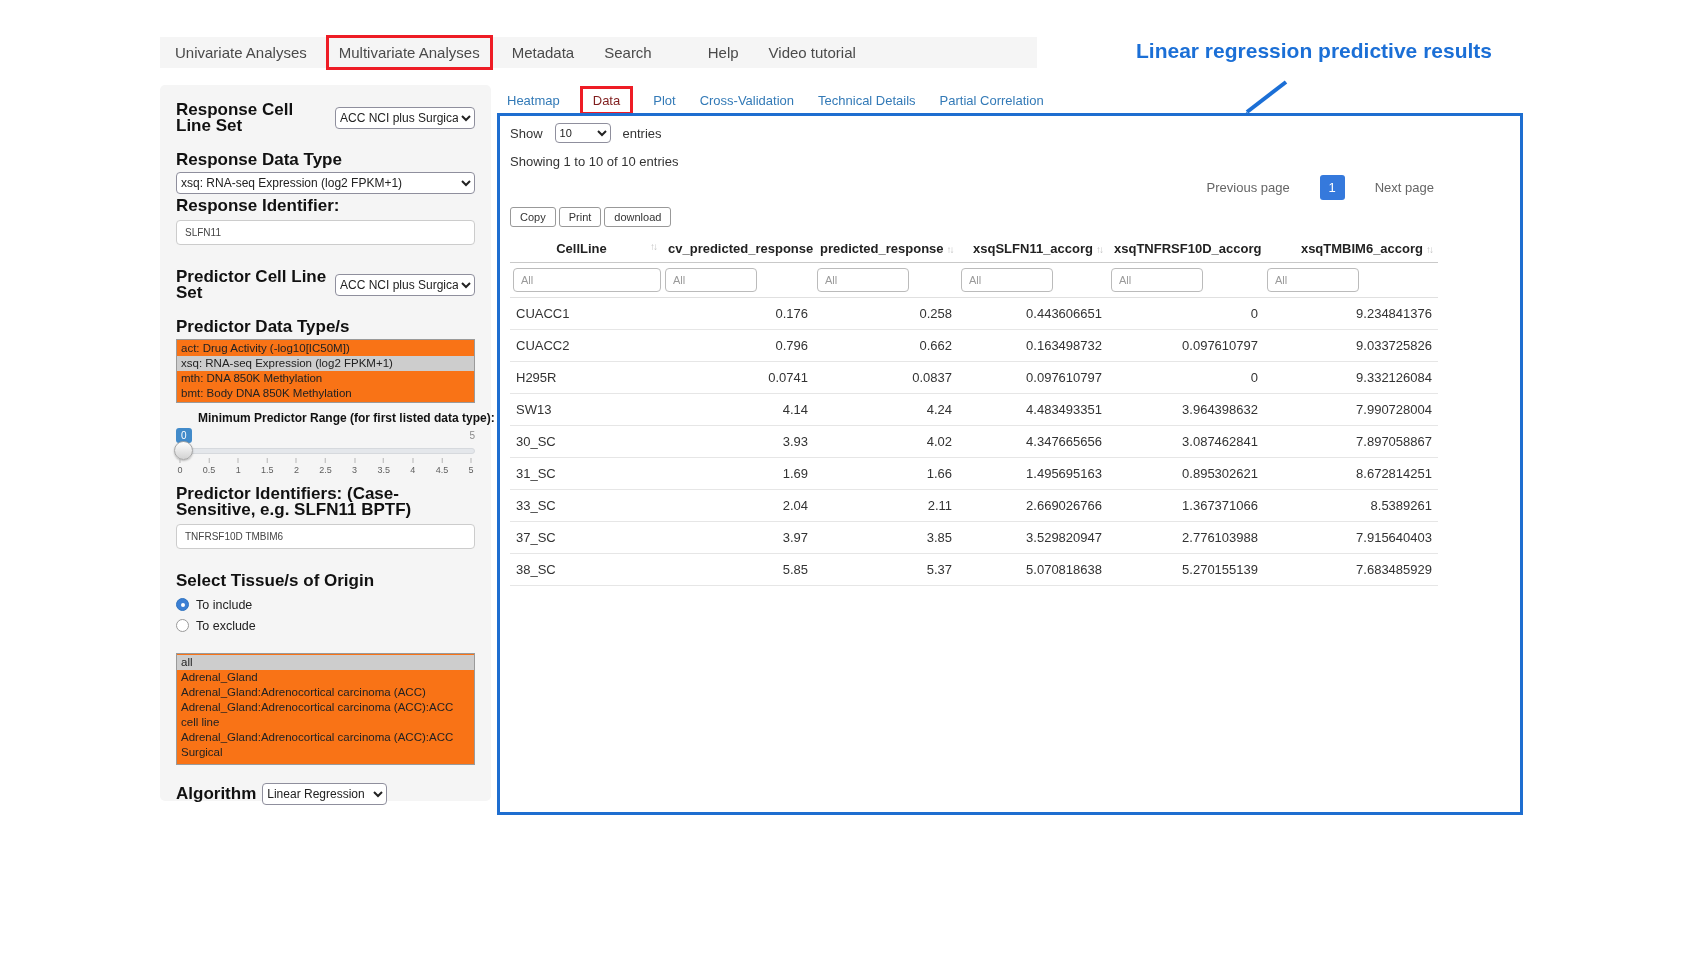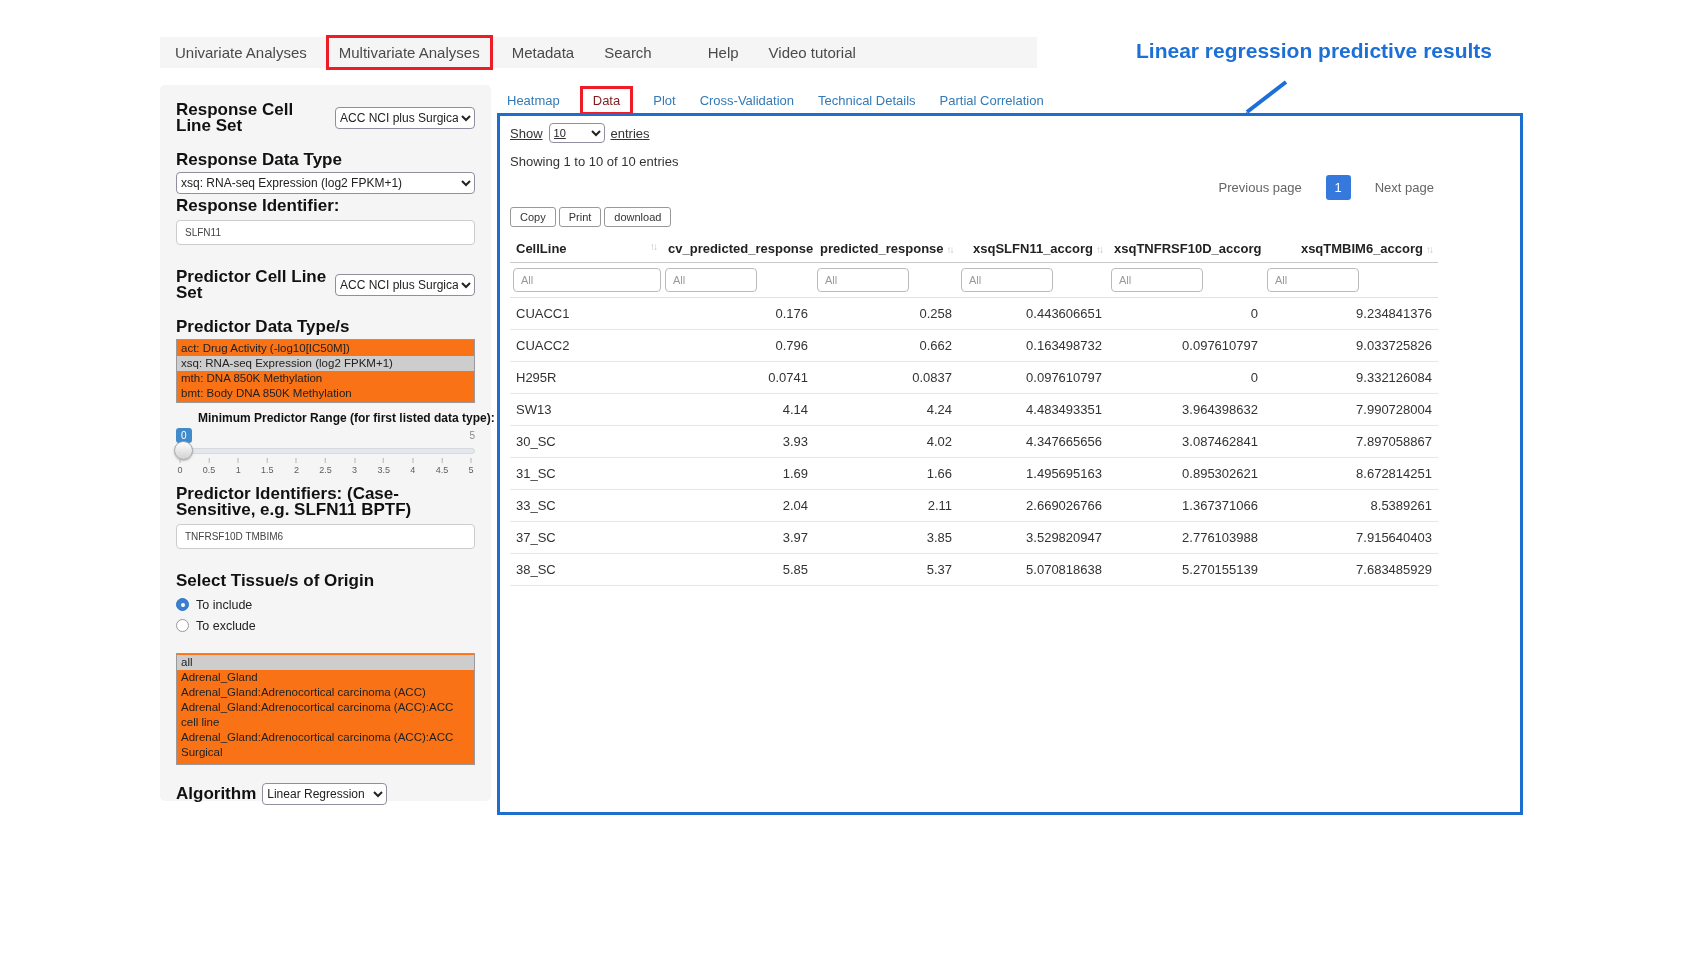--- a/index.html
+++ b/index.html
@@ -55,33 +55,33 @@
   .radio.selected::after{content:"";position:absolute;left:4px;top:4px;width:4px;height:4px;border-radius:50%;background:#fff;}
   .radio-label{font-size:12.5px;color:#222;}
 
   
   .tabs{position:absolute;left:507px;top:86px;display:flex;align-items:center;gap:24px;font-size:13px;height:28px;}
   .tab{color:#337ab7;cursor:pointer;white-space:nowrap;}
   .tab.active{color:#7f1d1d;}
   .tab.red-box{border:3px solid #ee1c25;padding:4px 10px;margin:0 -4px;}
   .blue-panel{position:absolute;left:497px;top:113px;width:1026px;height:702px;border:3px solid #1e6ed0;background:#fff;padding:5px 10px;}
   .content{width:928px;}
-  .show-row{display:flex;align-items:center;gap:6px;font-size:13px;color:#333;height:24px;text-decoration:underline;}
+  .show-row{display:flex;align-items:center;gap:12px;font-size:13px;color:#333;height:24px;}
   .entries-select{width:56px;height:20px;font-size:11px;}
   .showing{margin-top:9px;font-size:13px;color:#333;}
-  .pagination{display:flex;justify-content:flex-end;align-items:center;gap:20px;margin-top:3px;height:30px;font-size:13px;color:#666;}
+  .pagination{display:flex;justify-content:flex-end;align-items:center;gap:26px;margin-top:3px;height:30px;font-size:13px;color:#666;}
   .page-btn{cursor:pointer;padding:4px 4px;}
   .page-num{width:25px;height:25px;background:#3579dc;color:#fff;border-radius:3px;display:flex;align-items:center;justify-content:center;cursor:pointer;font-size:13px;}
   .btn-row{display:flex;gap:3px;margin-top:5px;}
   .sm-btn{font-size:11px;padding:3px 9px;border:1px solid #999;border-radius:3px;background:#fff;color:#333;cursor:pointer;font-family:inherit;}
 
   
   table{margin-top:8px;border-collapse:collapse;table-layout:fixed;width:928px;font-size:13px;}
   th{padding:6px 6px;font-weight:bold;color:#222;border-bottom:1px solid #c9c9c9;overflow:hidden;white-space:nowrap;}
-  th.col-left{text-align:left;margin-left:45px;}
+  th.col-left{text-align:center;margin-left:45px;}
   th.col-num{text-align:right;}
   .sort{color:#c3c3c3;font-size:10px;margin-left:3px;letter-spacing:-2px;cursor:pointer;}
   th.col-left .sort{float:right;}
   .filter-row td{padding:5px 3px;text-align:left;border-bottom:1px solid #e0e0e0;}
   .flt{width:92px;height:24px;border:1px solid #bbb;border-radius:4px;padding:0 7px;font-size:11px;color:#444;font-family:inherit;}
   .flt::placeholder{color:#9a9a9a;}
   .flt-wide{width:148px;}
   tbody td{padding:8px 6px;border-bottom:1px solid #e6e6e6;color:#333;}
   td.cell-left{text-align:left;}
   td.cell-num{text-align:right;}

